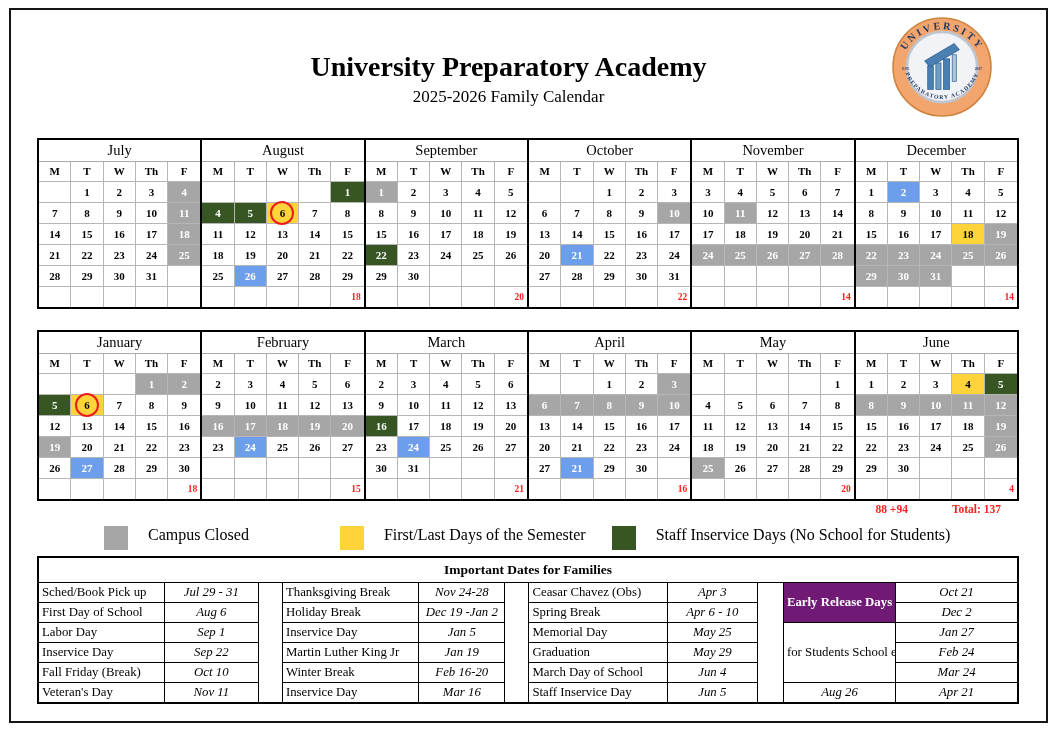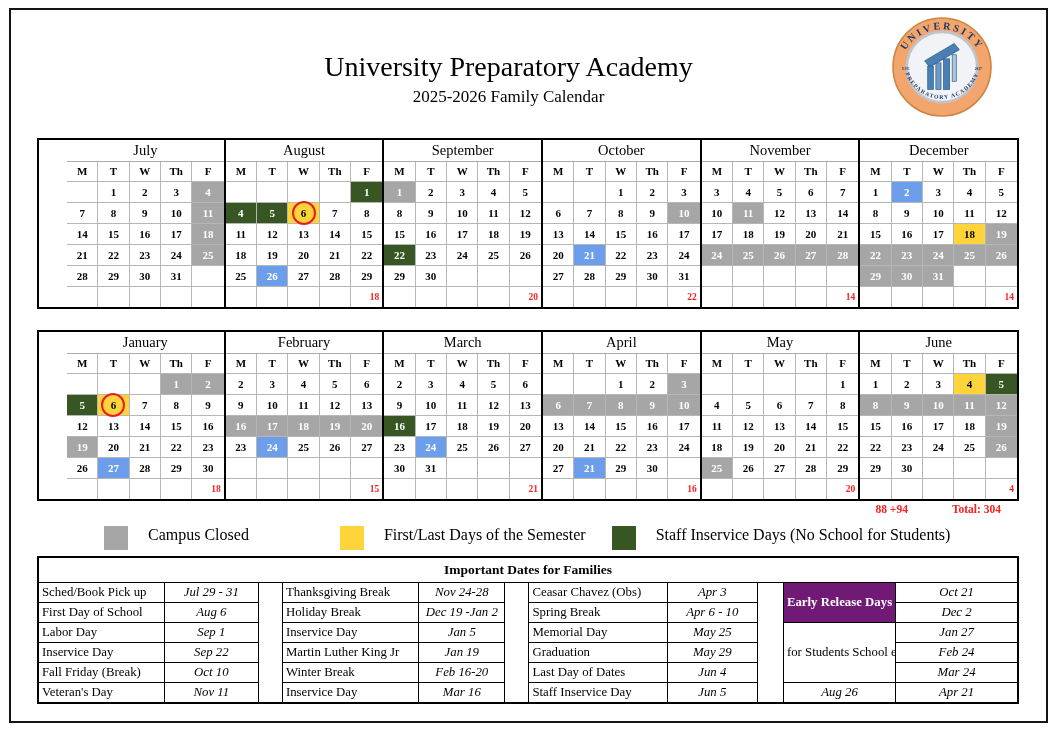--- a/index.html
+++ b/index.html
@@ -1,28 +1,28 @@
 <!DOCTYPE html>
 <html><head>
 <meta charset="utf-8">
 <style>
   html,body{margin:0;padding:0;background:#fff;}
   .page{position:relative;width:1057px;height:732px;background:#fff;overflow:hidden;
         font-family:"Liberation Serif","DejaVu Serif",serif;color:#000;}
   .page-border{position:absolute;top:8px;left:9px;right:9px;bottom:9px;border:2.5px solid #151515;pointer-events:none;}
   .content{position:relative;padding:0 37px;}
   .titles{padding-top:50px;text-align:center;padding-right:40px;}
-  .main-title{font-size:28px;font-weight:normal;line-height:34px;}
+  .main-title{font-size:28px;font-weight:bold;line-height:34px;}
   .sub-title{font-size:17px;line-height:25px;}
   .logo{position:absolute;top:16px;right:64px;width:102px;height:102px;}
 
   
   .cal-block{display:flex;width:982px;border:2px solid #000;box-sizing:border-box;background:#fff;}
-  .cal-block.first{margin-top:29px;padding-left:28px;}
-  .cal-block.second{margin-top:21px;padding-left:28px;}
+  .cal-block.first{margin-top:29px;}
+  .cal-block.second{margin-top:21px;}
   .month{flex:1 1 0;display:grid;grid-template-columns:repeat(5,1fr);}
   .month + .month{border-left:2px solid #000;}
   .month-title{grid-column:1/-1;text-align:center;font-size:14.5px;line-height:21px;border-bottom:1px solid #aaaaaa;}
   .dow{text-align:center;font-weight:bold;font-size:11px;line-height:19px;height:19px;
        border-right:1px solid #b6b6b6;border-bottom:1px solid #b6b6b6;}
   .day{position:relative;text-align:center;font-weight:bold;font-size:11px;line-height:21px;height:21px;
        border-right:1px solid #b6b6b6;border-bottom:1px solid #b6b6b6;box-sizing:border-box;}
   .lc{border-right:none;}
   .cnt{border-bottom:none;text-align:right;font-size:9.5px;line-height:20px;height:20px;padding-right:3px;box-sizing:border-box;}
   .ring{position:absolute;left:50%;top:50%;width:20px;height:20px;transform:translate(-50%,-50%);
@@ -544,21 +544,21 @@
           <div class="day cnt"></div>
           <div class="day cnt"></div>
           <div class="day cnt"></div>
           <div class="day cnt"></div>
           <div class="day cnt lc" style="color: rgb(251, 32, 32);">4</div>
         </div>
       </div>
 
     <div class="totals-line">
       <span>88 +94</span>
-      <span>Total: 304</span>
+      <span>Total: 137</span>
     </div>
 
     <div class="legend">
         <div class="legend-item l1">
           <div class="swatch" style="background: rgb(166, 166, 166);"></div>
           <div style="display: inline;">Campus Closed</div>
         </div>
         <div class="legend-item l2">
           <div class="swatch" style="background: rgb(255, 212, 58);"></div>
           <div style="display: inline;">First/Last Days of the Semester</div>
@@ -628,21 +628,21 @@
             <td class="dt">Jan 19</td>
             <td class="lbl">Graduation</td>
             <td class="dt">May 29</td>
             <td class="dt">Feb 24</td>
           </tr>
           <tr>
             <td class="lbl">Fall Friday (Break)</td>
             <td class="dt">Oct 10</td>
             <td class="lbl">Winter Break</td>
             <td class="dt">Feb 16-20</td>
-            <td class="lbl">Last Day of Dates</td>
+            <td class="lbl">March Day of School</td>
             <td class="dt">Jun 4</td>
             <td class="dt">Mar 24</td>
           </tr>
           <tr>
             <td class="lbl">Veteran's Day</td>
             <td class="dt">Nov 11</td>
             <td class="lbl">Inservice Day</td>
             <td class="dt">Mar 16</td>
             <td class="lbl">Staff Inservice Day</td>
             <td class="dt">Jun 5</td>

